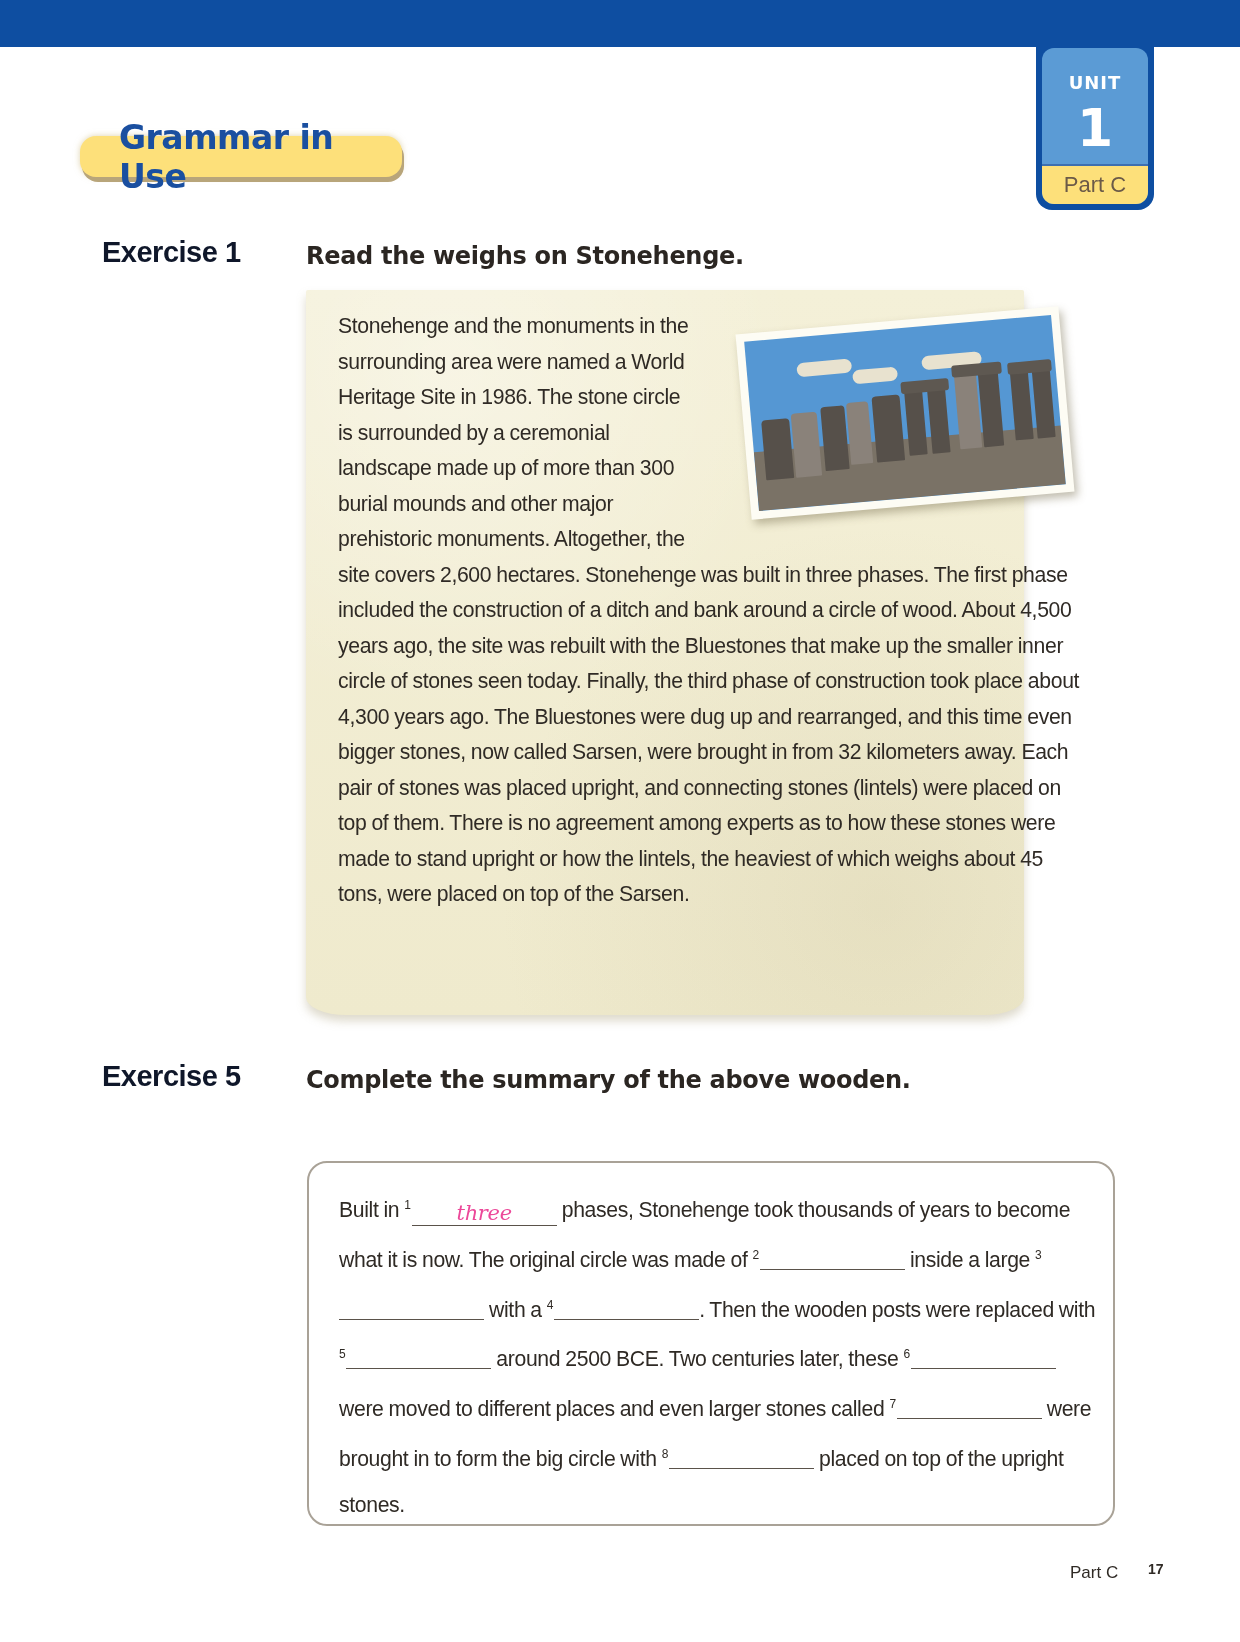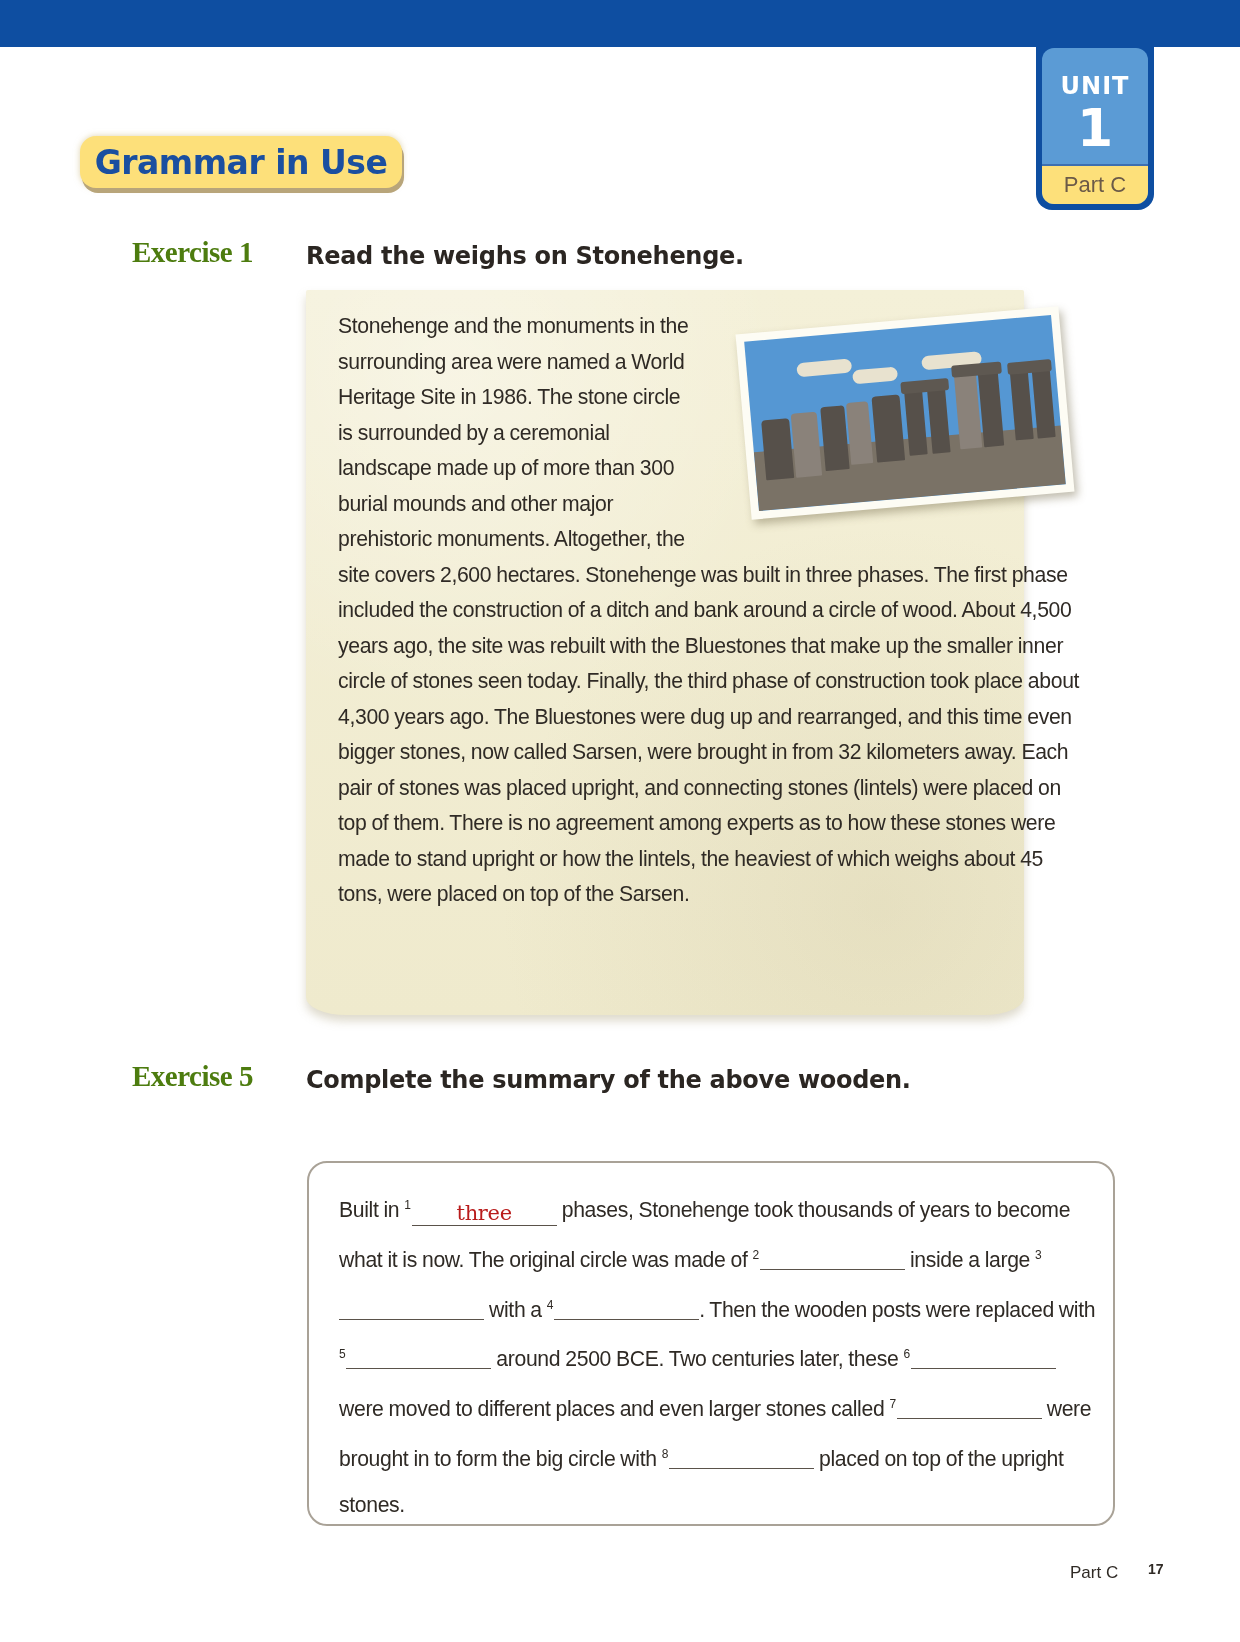--- a/index.html
+++ b/index.html
@@ -14,48 +14,48 @@
   }
   .unit-tab::before, .unit-tab::after {
     content: ""; position: absolute; top: 7px; width: 16px; height: 16px; background: transparent;
   }
   .unit-inner {
     position: absolute; left: 6px; top: 8px; width: 106px; height: 156px;
     background: #5b9bd5; border-radius: 12px; overflow: hidden;
   }
   .unit-label {
     position: absolute; top: 24px; width: 100%; text-align: center;
-    color: #ffffff; font-weight: bold; font-size: 24px; letter-spacing: 1px;
+    color: #ffffff; font-weight: bold; font-size: 18px; letter-spacing: 1px;
     font-family: "DejaVu Sans", sans-serif;
   }
   .unit-number {
     position: absolute; top: 52px; width: 100%; text-align: center;
     color: #ffffff; font-weight: bold; font-size: 52px; line-height: 56px;
     font-family: "DejaVu Sans", sans-serif;
   }
   .unit-part {
     position: absolute; bottom: 0; left: 0; width: 100%; height: 40px;
     background: #fde07a; border-top: 2px solid #3d6fb0;
     text-align: center; color: #6b5a48; font-size: 22px; line-height: 38px;
   }
 
   .section-pill {
-    position: absolute; left: 80px; top: 136px; width: 322px; height: 52px;
+    position: absolute; left: 80px; top: 136px; width: 322px; height: 41px;
     background: #fde07a; border-radius: 16px;
     box-shadow: 2px 5px 0 #b8a57a, 0 0 6px rgba(200,180,120,0.6);
-    display: flex; align-items: center; justify-content: center;
+    display: flex; align-items: center; justify-content: flex-start; padding-left: 39px;
   }
   .section-pill span {
     color: #1a4fa0; font-weight: bold; font-size: 33px;
     font-family: "DejaVu Sans", sans-serif; letter-spacing: -0.5px;
   }
 
   .ex-label {
-    position: absolute; left: 132px; color: #4d7c0f; font-weight: bold; font-size: 29px;
-    font-family: Liberation Serif, serif; letter-spacing: -0.5px;
+    position: absolute; left: 102px; color: #0f172a; font-weight: bold; font-size: 29px;
+    font-family: Liberation Sans, sans-serif; letter-spacing: -0.5px;
   }
   .ex-instr {
     position: absolute; left: 306px; color: #2b2622; font-weight: bold; font-size: 24px;
     font-family: "DejaVu Sans", sans-serif; letter-spacing: -0.3px;
   }
 
   .passage-box {
     position: absolute; left: 306px; top: 290px; width: 718px; height: 725px;
     background: #f3efd6;
     background-image:
@@ -91,21 +91,21 @@
   .summary-text {
     position: absolute; left: 30px; top: 20px; width: 760px;
     font-size: 21.2px; line-height: 45.8px; color: #2f2a25; letter-spacing: -0.35px; word-spacing: -0.5px;
   }
   .sup { font-size: 12px; vertical-align: 8px; margin-right: 1px; }
   .blank {
     display: inline-block; width: 145px; border-bottom: 1.5px solid #5a524a;
     height: 24px; vertical-align: -3px; text-align: center;
   }
   .blank.answer {
-    font-family: "DejaVu Serif", serif; color: #b91c1c; font-size: 21px; line-height: 22px;
+    font-family: "DejaVu Serif", serif; font-style: italic; color: #ec4899; font-size: 21px; line-height: 22px;
   }
 
   .footer-part { position: absolute; left: 1070px; top: 1563px; font-size: 17px; color: #2f2a25; }
   .footer-page { position: absolute; left: 1148px; top: 1561px; font-size: 14px; font-weight: bold; color: #2f2a25; }
 </style>
 </head>
 <body>
 
 <div class="top-band"></div>
 

